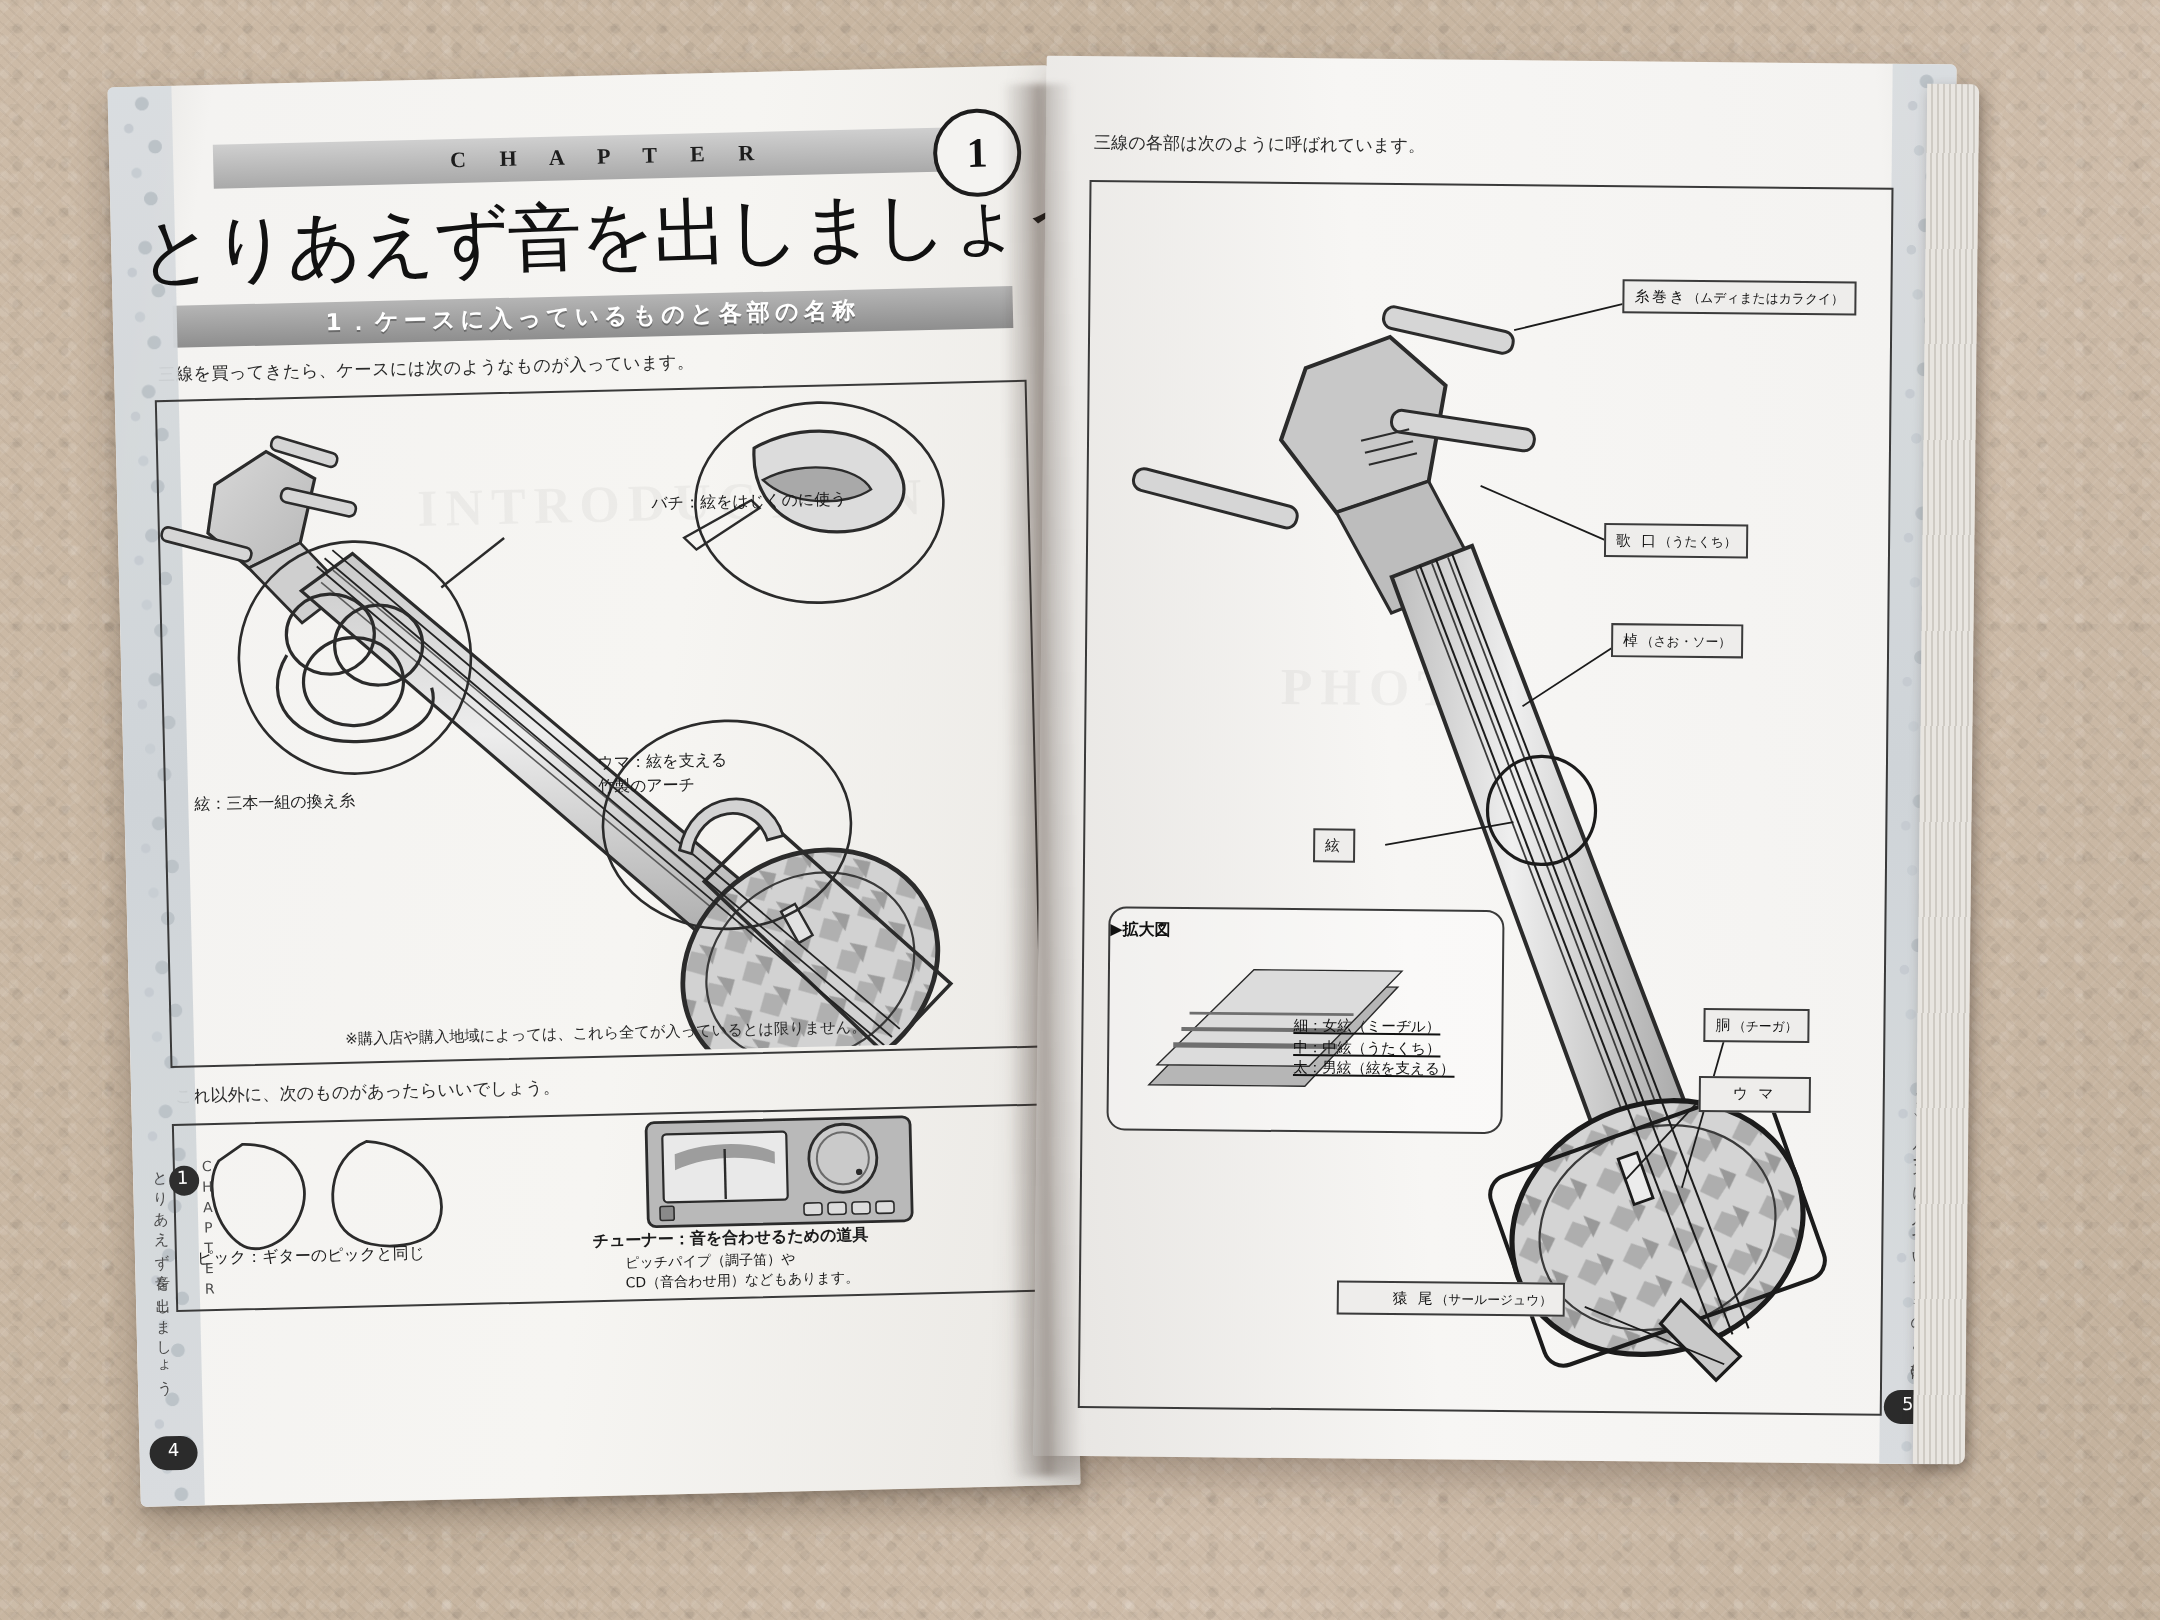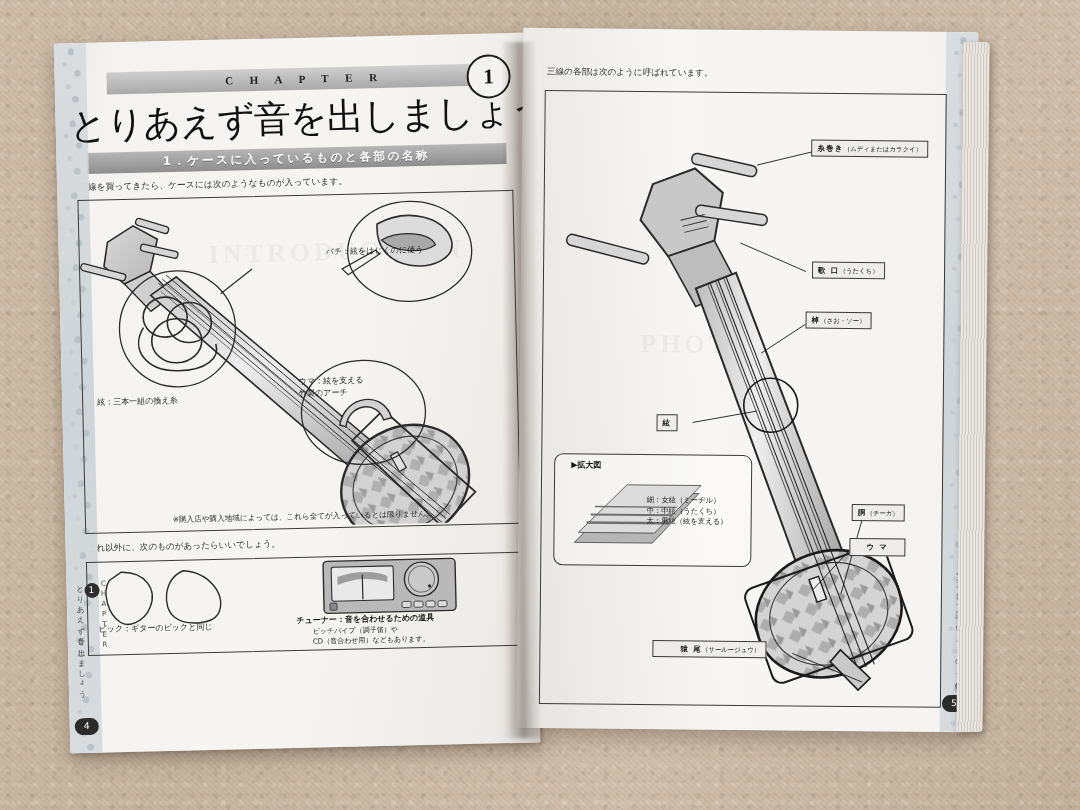--- a/index.html
+++ b/index.html
@@ -109,24 +109,24 @@
 
   
   .callout{position:absolute;font-size:8px;color:#1b1b1b;line-height:1.25;white-space:nowrap;}
 
   
   #box-r{position:absolute;left:22px;top:62px;width:400px;height:612px;
     border:1px solid #3a3a3a;}
   .lbl{position:absolute;border:1px solid #3b3b3b;background:#eeedeb;
     font-size:7.4px;color:#131313;padding:2.5px 5px;white-space:nowrap;
     letter-spacing:.6px;}
-  .lbl b{font-weight:700;letter-spacing:1.4px;}
+  .lbl b{font-weight:400;letter-spacing:1.4px;}
   .lbl i{font-style:normal;font-size:6.4px;letter-spacing:0;text-align:right;}
   .zoombox{position:absolute;border:1.4px solid #3a3a3a;border-radius:9px;background:rgba(255,255,255,.35);}
-  .zoomtitle{position:absolute;left:16px;top:5px;font-size:8px;font-weight:700;color:#111;}
+  .zoomtitle{position:absolute;left:0;top:5px;font-size:8px;font-weight:700;color:#111;}
   .strings-lbl{position:absolute;font-size:7.3px;color:#111;line-height:1.45;white-space:nowrap;}
 
   svg{display:block;}
   .ghost{position:absolute;opacity:.05;font-size:26px;letter-spacing:4px;color:#444;
     font-family:"Liberation Serif",serif;font-weight:700;}
 </style>
 </head>
 <body>
 
 <div id="carpet"></div>
@@ -329,51 +329,51 @@
           <line x1="214" y1="318" x2="150" y2="330"></line>
           <line x1="300" y1="500" x2="322" y2="420"></line>
           <line x1="272" y1="496" x2="312" y2="452"></line>
           <line x1="322" y1="588" x2="252" y2="560"></line>
         </g>
       </svg>
 
       <div class="lbl" style="left:266px;top:46px;">
         <b>糸巻き</b><i>（ムディまたはカラクイ）</i>
       </div>
-      <div class="lbl" style="left:268px;top:168px;">
+      <div class="lbl" style="left:258px;top:168px;">
         <b>歌 口</b><i>（うたくち）</i>
       </div>
       <div class="lbl" style="left:262px;top:218px;">
         <b>棹</b><i>（さお・ソー）</i>
       </div>
       <div class="lbl" style="left:114px;top:322px;">
         <b>絃</b>
       </div>
       <div class="lbl" style="left:310px;top:410px;">
         <b>胴</b><i>（チーガ）</i>
       </div>
       <div class="lbl" style="left:308px;top:444px;padding:3px 16px;">
         <b>ウ マ</b>
       </div>
-      <div class="lbl" style="left:112px;top:548px;padding-left:27px;">
+      <div class="lbl" style="left:128px;top:548px;padding-left:27px;">
         <b>猿 尾</b><i>（サールージュウ）</i>
       </div>
 
       <div class="zoombox" style="left:12px;top:362px;width:196px;height:110px;">
         <div class="zoomtitle">▶拡大図</div>
         <svg width="190" height="96" viewBox="0 0 190 96" style="position:absolute;left:2px;top:16px;">
           <g stroke="#2b2b2b" stroke-width=".7">
             <path d="M18 72 L66 22 L142 22 L96 72 Z" fill="#b6b6b6"></path>
             <path d="M22 62 L70 14 L144 14 L98 62 Z" fill="#dcdcdc"></path>
             <line x1="30" y1="52" x2="112" y2="52" stroke="#6f6f6f" stroke-width="2.6"></line>
             <line x1="34" y1="44" x2="116" y2="44" stroke="#6f6f6f" stroke-width="2"></line>
             <line x1="38" y1="36" x2="120" y2="36" stroke="#6f6f6f" stroke-width="1.4"></line>
           </g>
         </svg>
-        <div class="strings-lbl" style="left:92px;top:40px;">
+        <div class="strings-lbl" style="left:92px;top:53px;text-decoration:underline;">
           <div>細：女絃（ミーヂル）</div>
           <div>中：中絃（うたくち）</div>
           <div>太：男絃（絃を支える）</div>
         </div>
       </div>
     </div>
 
     <div class="tab" id="tab-right">1、ケースに入っているものと各部の名称</div>
     <div class="pagenum" id="pn-right">5</div>
   </div>

